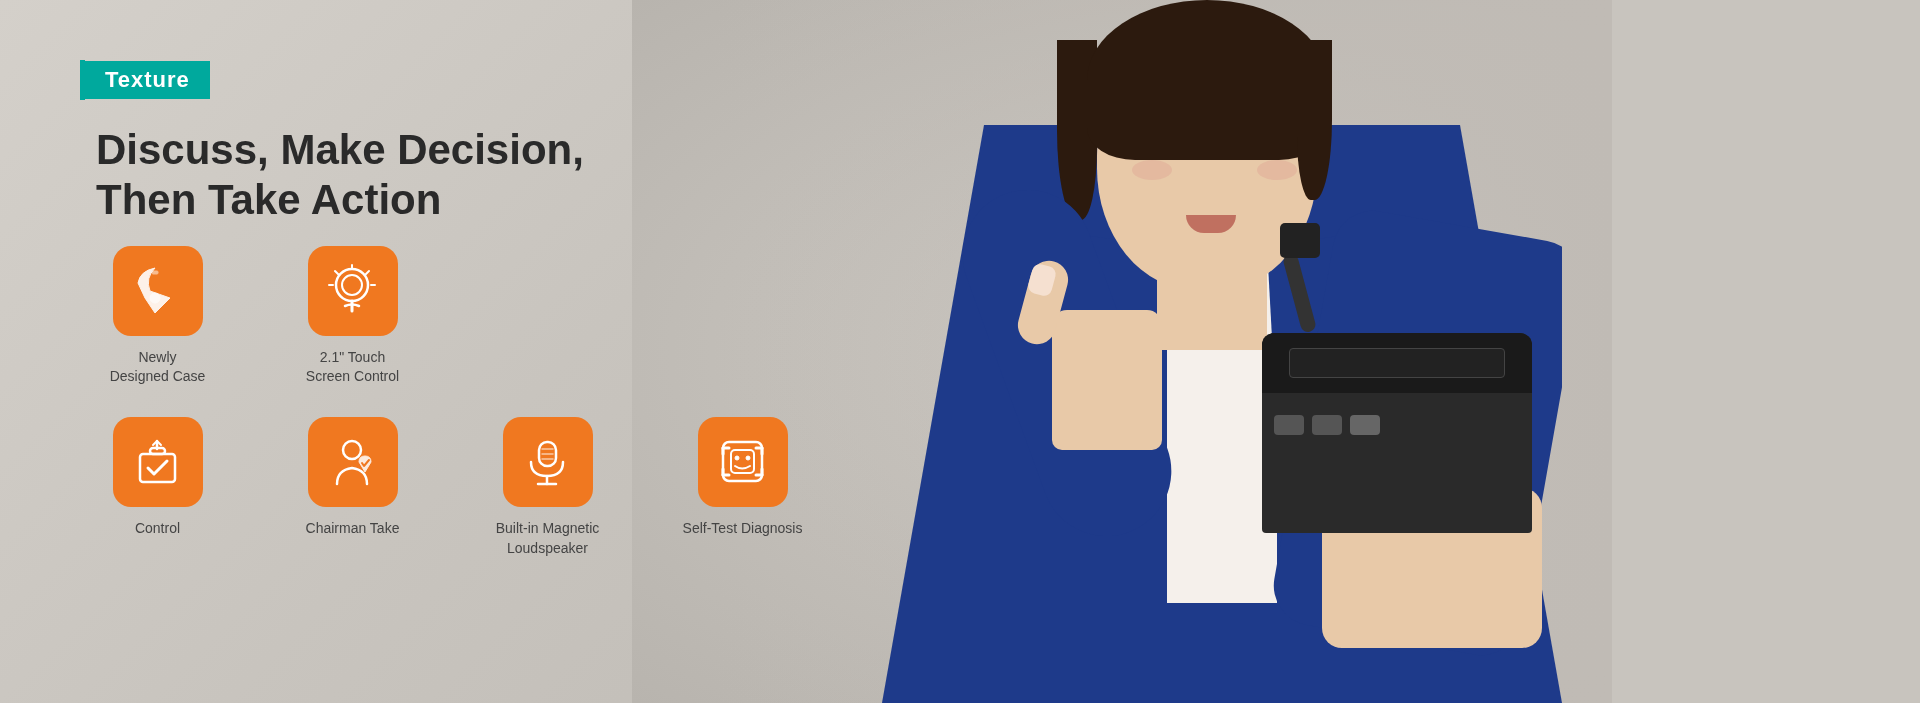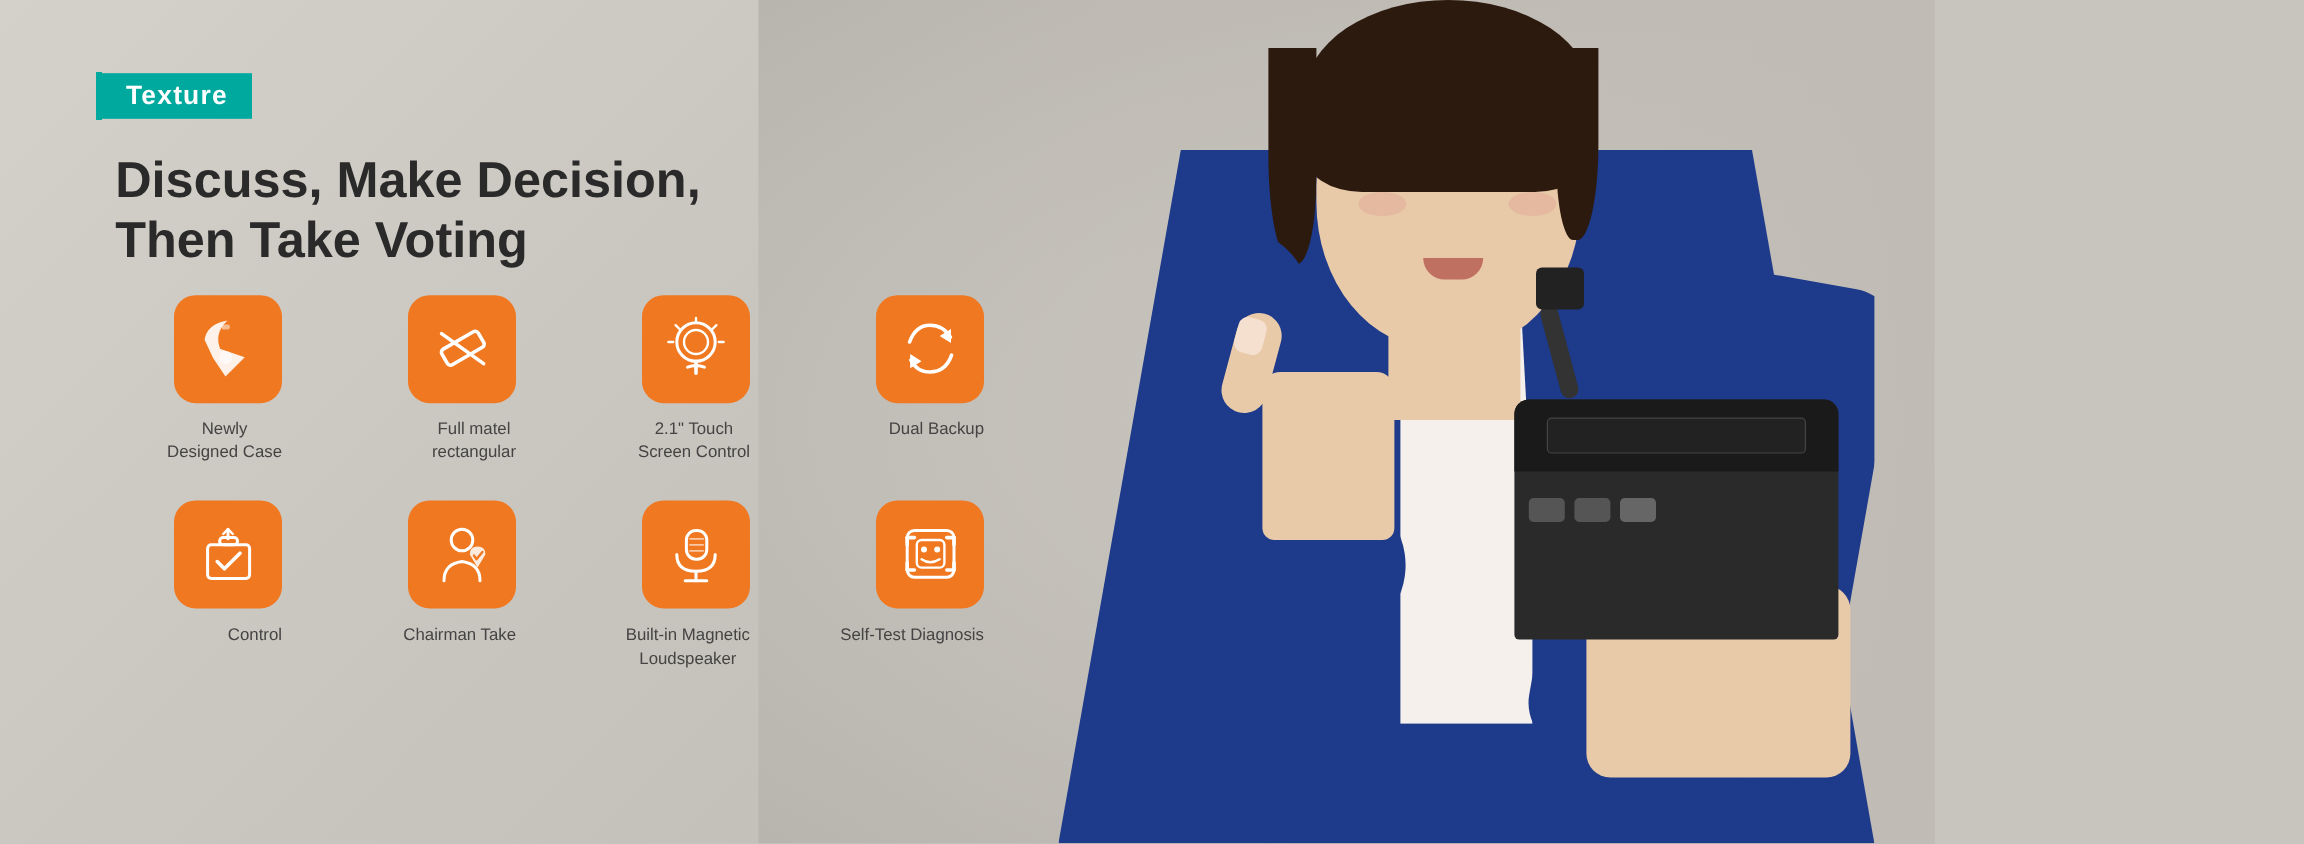--- a/index.html
+++ b/index.html
@@ -87,21 +87,21 @@
 
     .features-row {
       display: flex;
       gap: 40px;
       align-items: flex-start;
     }
 
     .feature-item {
       display: flex;
       flex-direction: column;
-      align-items: flex-end;
+      align-items: center;
       width: 155px;
       text-align: center;
     }
 
     .feature-icon-box {
       width: 90px;
       height: 90px;
       background: #f07820;
       border-radius: 18px;
       display: flex;
@@ -206,80 +206,59 @@
 
   <div class="content-area">
 
     <div class="texture-badge">
       <div class="texture-bar"></div>
       <div class="texture-label">Texture</div>
     </div>
 
     <div class="main-title">
       <div>Discuss, Make Decision,</div>
-      <div>Then Take Voting</div>
+      <div>Then Take Action</div>
     </div>
 
 
     <div class="features-grid">
 
       <div class="features-row">
 
         <div class="feature-item">
           <div class="feature-icon-box">
             <svg viewBox="0 0 55 55">
               <path d="M40 35 L25 50 L15 35 L8 20 Q10 8 25 5 Q15 15 20 28 Z" fill="white" opacity="0.9"></path>
               <rect x="22" y="8" width="6" height="3" rx="1" fill="white" opacity="0.5"></rect>
               <circle cx="25" cy="35" r="5" fill="white" opacity="0.6"></circle>
             </svg>
           </div>
           <div class="feature-label">Newly<br>Designed Case</div>
         </div>
 
-        <div class="feature-item">
-          <div class="feature-icon-box">
-            <svg viewBox="0 0 55 55">
-              <rect x="10" y="20" width="35" height="15" rx="3" fill="none" stroke="white" stroke-width="3" transform="rotate(-30 27 27)"></rect>
-              <line x1="10" y1="15" x2="45" y2="40" stroke="white" stroke-width="3" stroke-linecap="round"></line>
-            </svg>
-          </div>
-          <div class="feature-label">Full matel<br>rectangular</div>
-        </div>
 
         <div class="feature-item">
           <div class="feature-icon-box">
             <svg viewBox="0 0 55 55">
               <circle cx="27" cy="22" r="16" fill="none" stroke="white" stroke-width="2.5"></circle>
               <circle cx="27" cy="22" r="10" fill="none" stroke="white" stroke-width="2"></circle>
 
               <path d="M27 38 L27 48" stroke="white" stroke-width="3" stroke-linecap="round"></path>
               <path d="M20 43 Q27 40 34 43" fill="none" stroke="white" stroke-width="2.5" stroke-linecap="round"></path>
 
               <line x1="14" y1="12" x2="10" y2="8" stroke="white" stroke-width="2" stroke-linecap="round"></line>
               <line x1="27" y1="6" x2="27" y2="2" stroke="white" stroke-width="2" stroke-linecap="round"></line>
               <line x1="40" y1="12" x2="44" y2="8" stroke="white" stroke-width="2" stroke-linecap="round"></line>
               <line x1="8" y1="22" x2="4" y2="22" stroke="white" stroke-width="2" stroke-linecap="round"></line>
               <line x1="46" y1="22" x2="50" y2="22" stroke="white" stroke-width="2" stroke-linecap="round"></line>
             </svg>
           </div>
           <div class="feature-label">2.1" Touch<br>Screen Control</div>
         </div>
 
-        <div class="feature-item">
-          <div class="feature-icon-box">
-            <svg viewBox="0 0 55 55">
-
-              <path d="M10 22 Q15 8 27 8 Q38 8 44 18" fill="none" stroke="white" stroke-width="3" stroke-linecap="round"></path>
-              <polygon points="44,12 44,22 36,17" fill="white"></polygon>
-              <path d="M45 33 Q40 47 27 47 Q16 47 11 37" fill="none" stroke="white" stroke-width="3" stroke-linecap="round"></path>
-              <polygon points="11,43 11,33 19,38" fill="white"></polygon>
-            </svg>
-          </div>
-          <div class="feature-label">Dual Backup</div>
-        </div>
 
 
       </div>
 
       <div class="features-row">
 
 
         <div class="feature-item">
           <div class="feature-icon-box">
             <svg viewBox="0 0 55 55">

